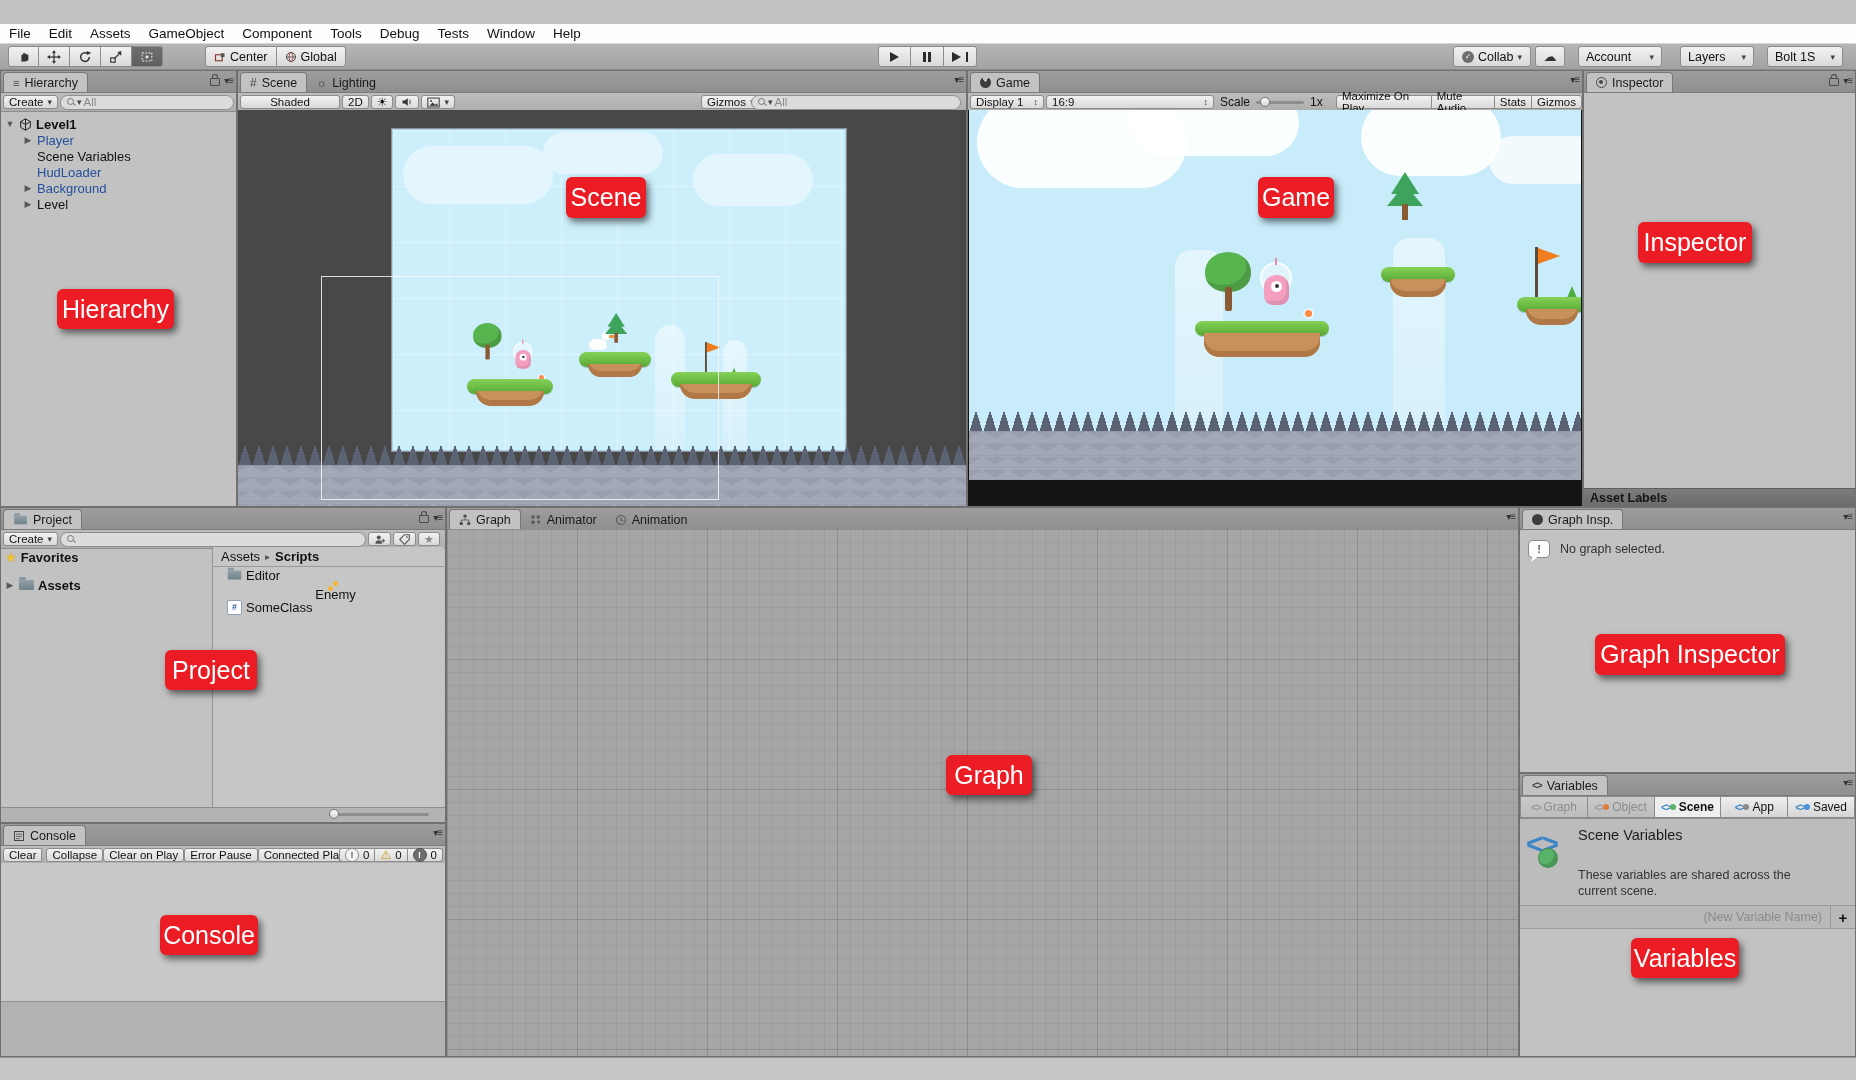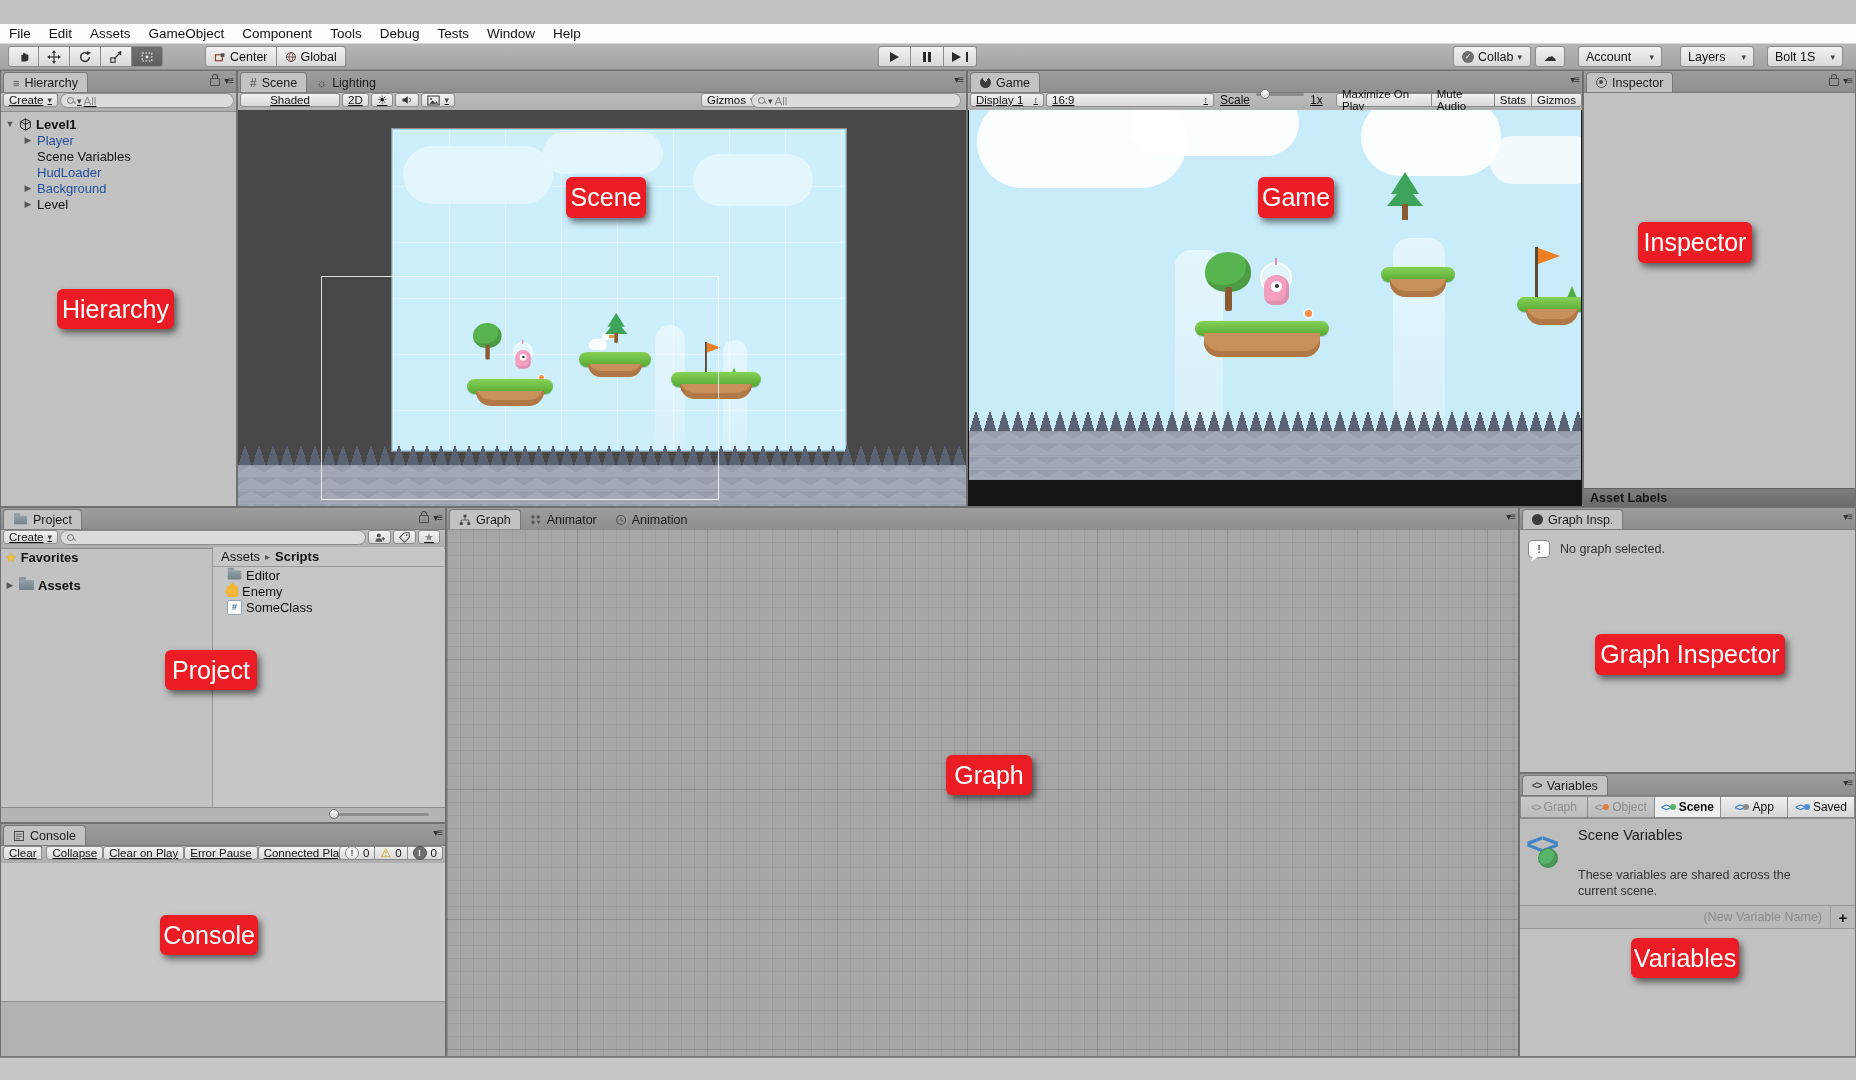--- a/index.html
+++ b/index.html
@@ -24,21 +24,21 @@
   .tool{width:31px;height:21px;}
   
   .panel{box-sizing:border-box;border:1px solid #707070;background:#c2c2c2;}
   .tabbar{height:21px;background:linear-gradient(#9d9d9d,#8f8f8f);border-bottom:1px solid #7c7c7c;display:flex;align-items:flex-end;position:relative;}
   .tab{height:19px;padding:0 9px;display:flex;align-items:center;gap:5px;font-size:12.5px;color:#1a1a1a;}
   .tab.active{background:#c2c2c2;border:1px solid #777;border-bottom:none;border-radius:4px 4px 0 0;margin-left:2px;}
   .barright{position:absolute;right:3px;top:3px;display:flex;align-items:center;gap:4px;color:#3a3a3a;}
   .menuglyph{font-size:10px;letter-spacing:-1px;color:#333;}
   .lock{width:8px;height:6px;border:1px solid #4a4a4a;border-radius:1px;position:relative;margin-top:4px;}
   .lock:before{content:"";position:absolute;left:1px;top:-5px;width:4px;height:4px;border:1px solid #4a4a4a;border-bottom:none;border-radius:3px 3px 0 0;}
-  .minibar{height:18px;background:linear-gradient(#bdbdbd,#aeaeae);border-bottom:1px solid #8d8d8d;display:flex;align-items:flex-start;padding:0 2px;gap:2px;position:relative;text-decoration:underline;}
+  .minibar{height:18px;background:linear-gradient(#bdbdbd,#aeaeae);border-bottom:1px solid #8d8d8d;display:flex;align-items:center;padding:0 2px;gap:2px;position:relative;}
   .search{height:13px;background:#dcdcdc;border:1px solid #8e8e8e;border-radius:8px;display:flex;align-items:center;padding:0 6px;gap:2px;color:#8a8a8a;font-size:11.5px;flex:1;}
   .mini{height:14px;padding:0 5px;font-size:11.5px;}
   
   .mag{width:8px;height:8px;position:relative;display:inline-block;}
   .mag:before{content:"";position:absolute;left:0;top:0;width:5px;height:5px;border:1px solid #777;border-radius:50%;}
   .mag:after{content:"";position:absolute;left:5.5px;top:5.5px;width:3px;height:1px;background:#777;transform:rotate(45deg);}
   .folder{width:15px;height:10px;background:linear-gradient(#93a1a8,#71828b);border-radius:1px;position:relative;display:inline-block;}
   .folder:before{content:"";position:absolute;top:-3px;left:0;width:7px;height:3px;background:#8b99a1;border-radius:1px 1px 0 0;}
   .puzzle{width:11px;height:11px;background:#f2b735;border-radius:2px;position:relative;display:inline-block;}
   .puzzle:before{content:"";position:absolute;width:5px;height:5px;border-radius:50%;background:#f2b735;top:-2.5px;left:3px;}
@@ -555,21 +555,21 @@
     <div class="abs" style="left:212px;top:39px;right:1px;bottom:14px;background:#c6c6c6;">
       <div style="height:19px;border-bottom:1px solid #9b9b9b;display:flex;align-items:center;gap:5px;padding-left:8px;">
         <span>Assets</span>
         <span class="bc-sep">▸</span>
         <b>Scripts</b>
       </div>
       <div class="trow" style="padding-left:14px;">
           <span class="folder" style="transform:scale(.9);"></span>
           <span>Editor</span>
         </div>
-      <div class="trow" style="padding-left:14px;">
+      <div class="trow" style="padding-left:14px;flex-direction:column;">
           <span class="puzzle"></span>
           <span>Enemy</span>
         </div>
       <div class="trow" style="padding-left:14px;">
           <span class="csicon">#</span>
           <span>SomeClass</span>
         </div>
     </div>
     <div class="abs" style="left:0;right:0;bottom:0;height:14px;background:#b4b4b4;border-top:1px solid #8d8d8d;">
       <div class="slider-track" style="position:absolute;right:16px;top:5px;width:100px;">

